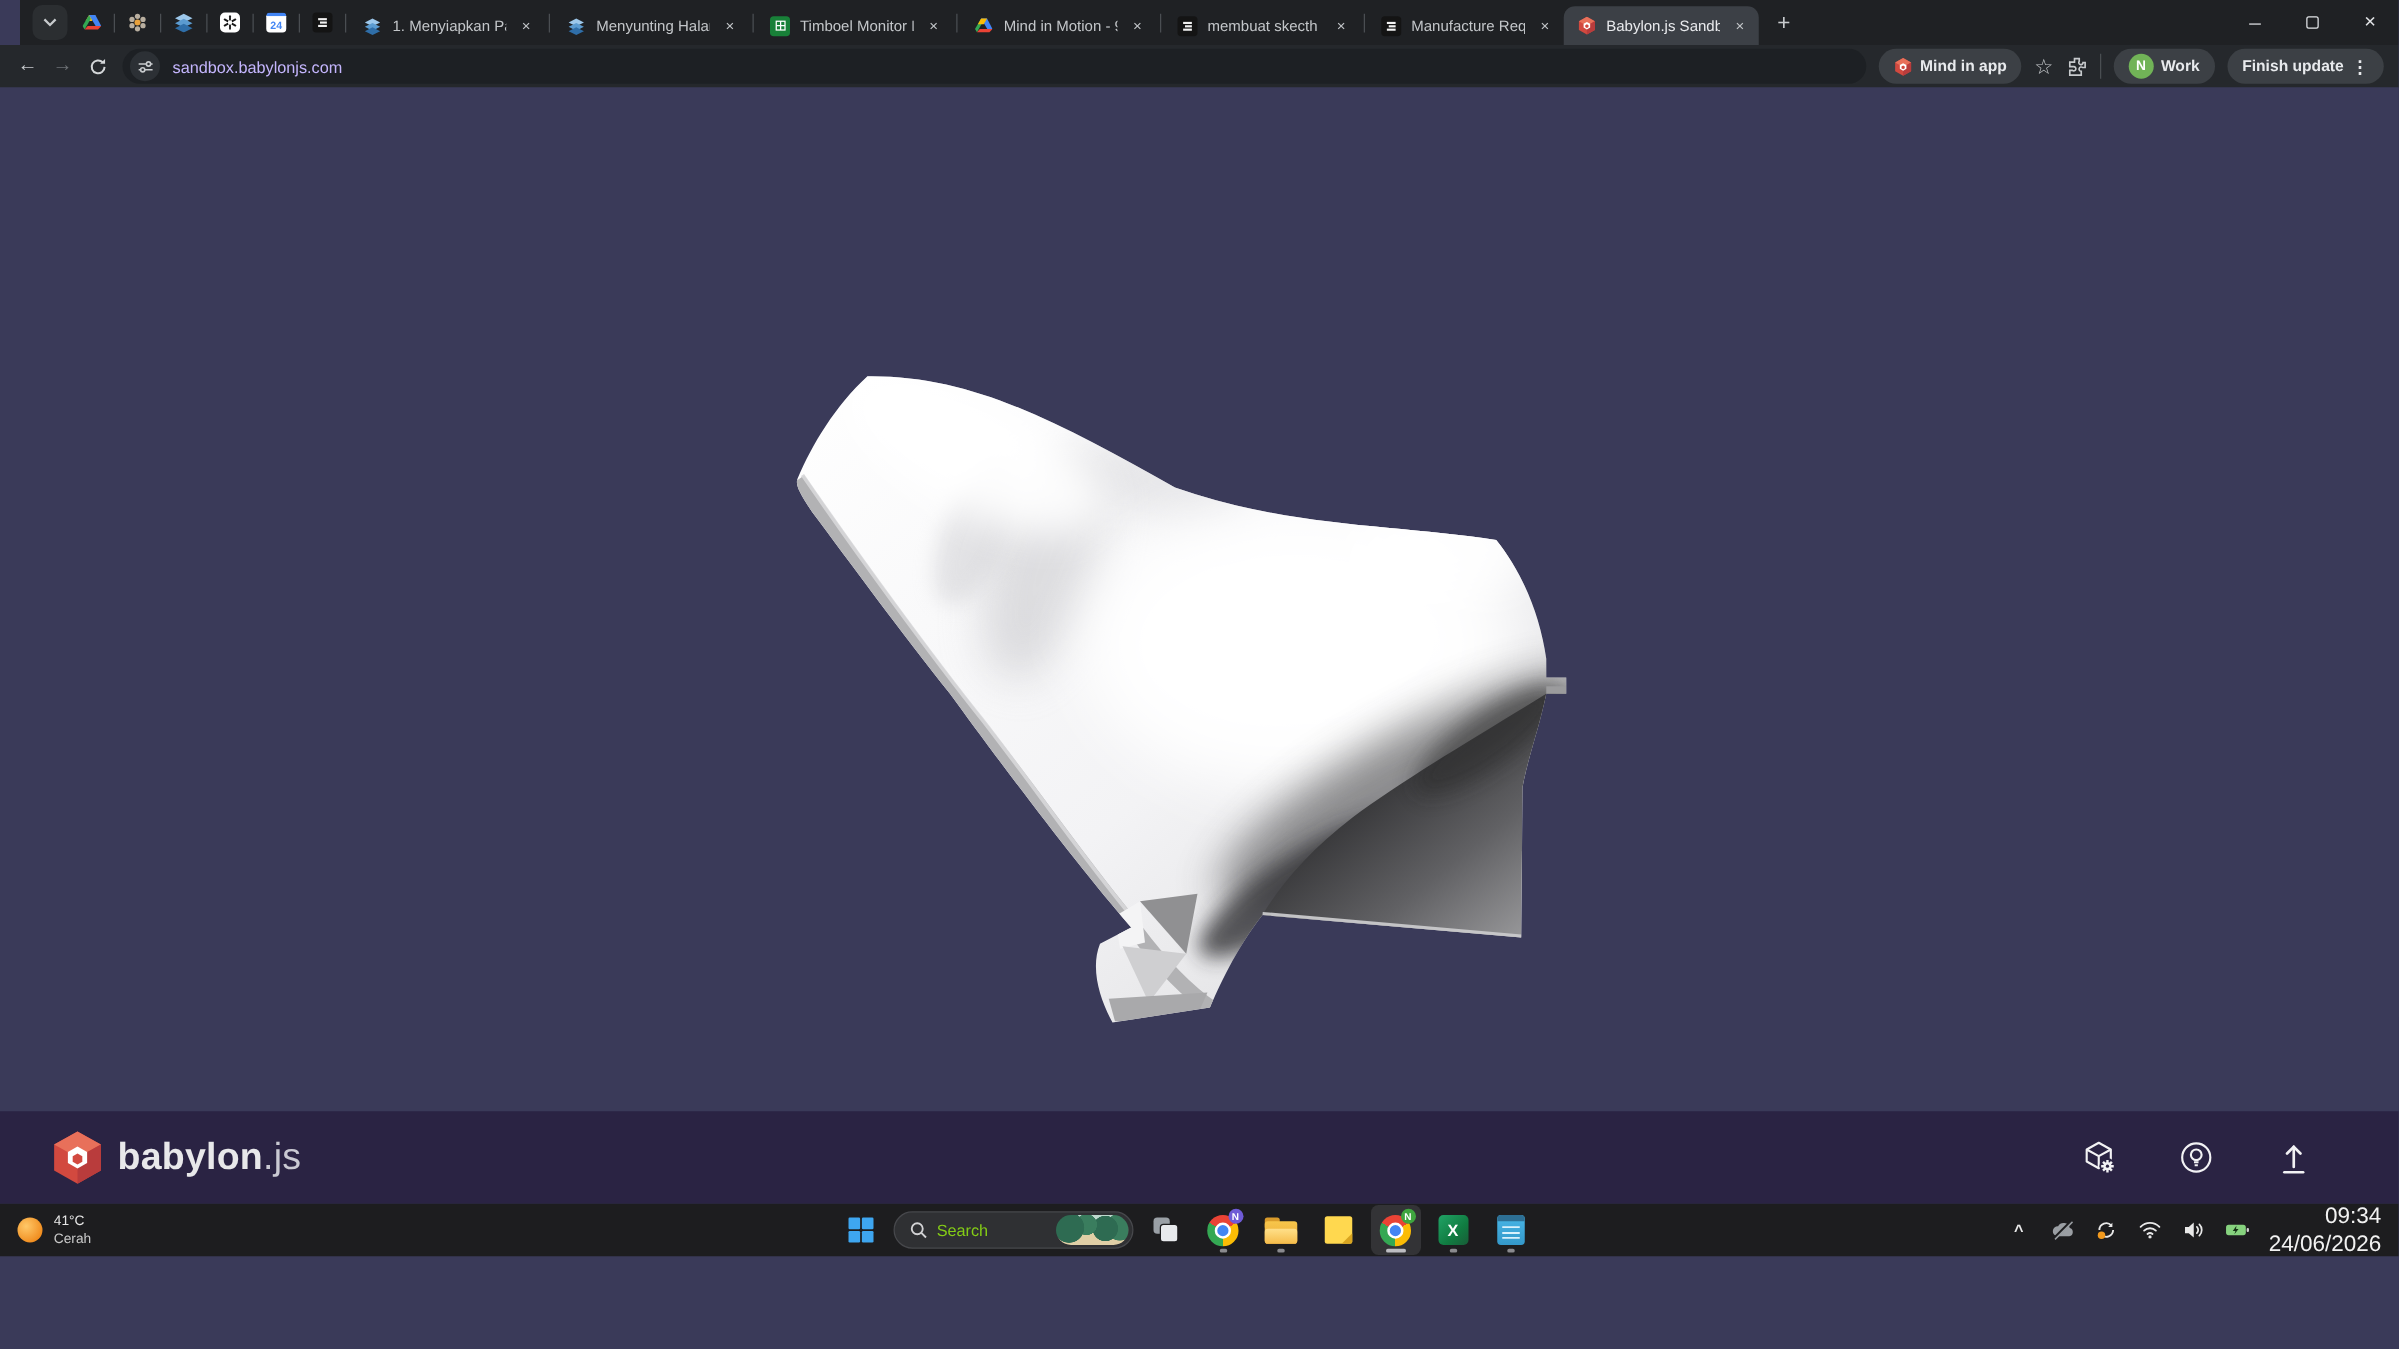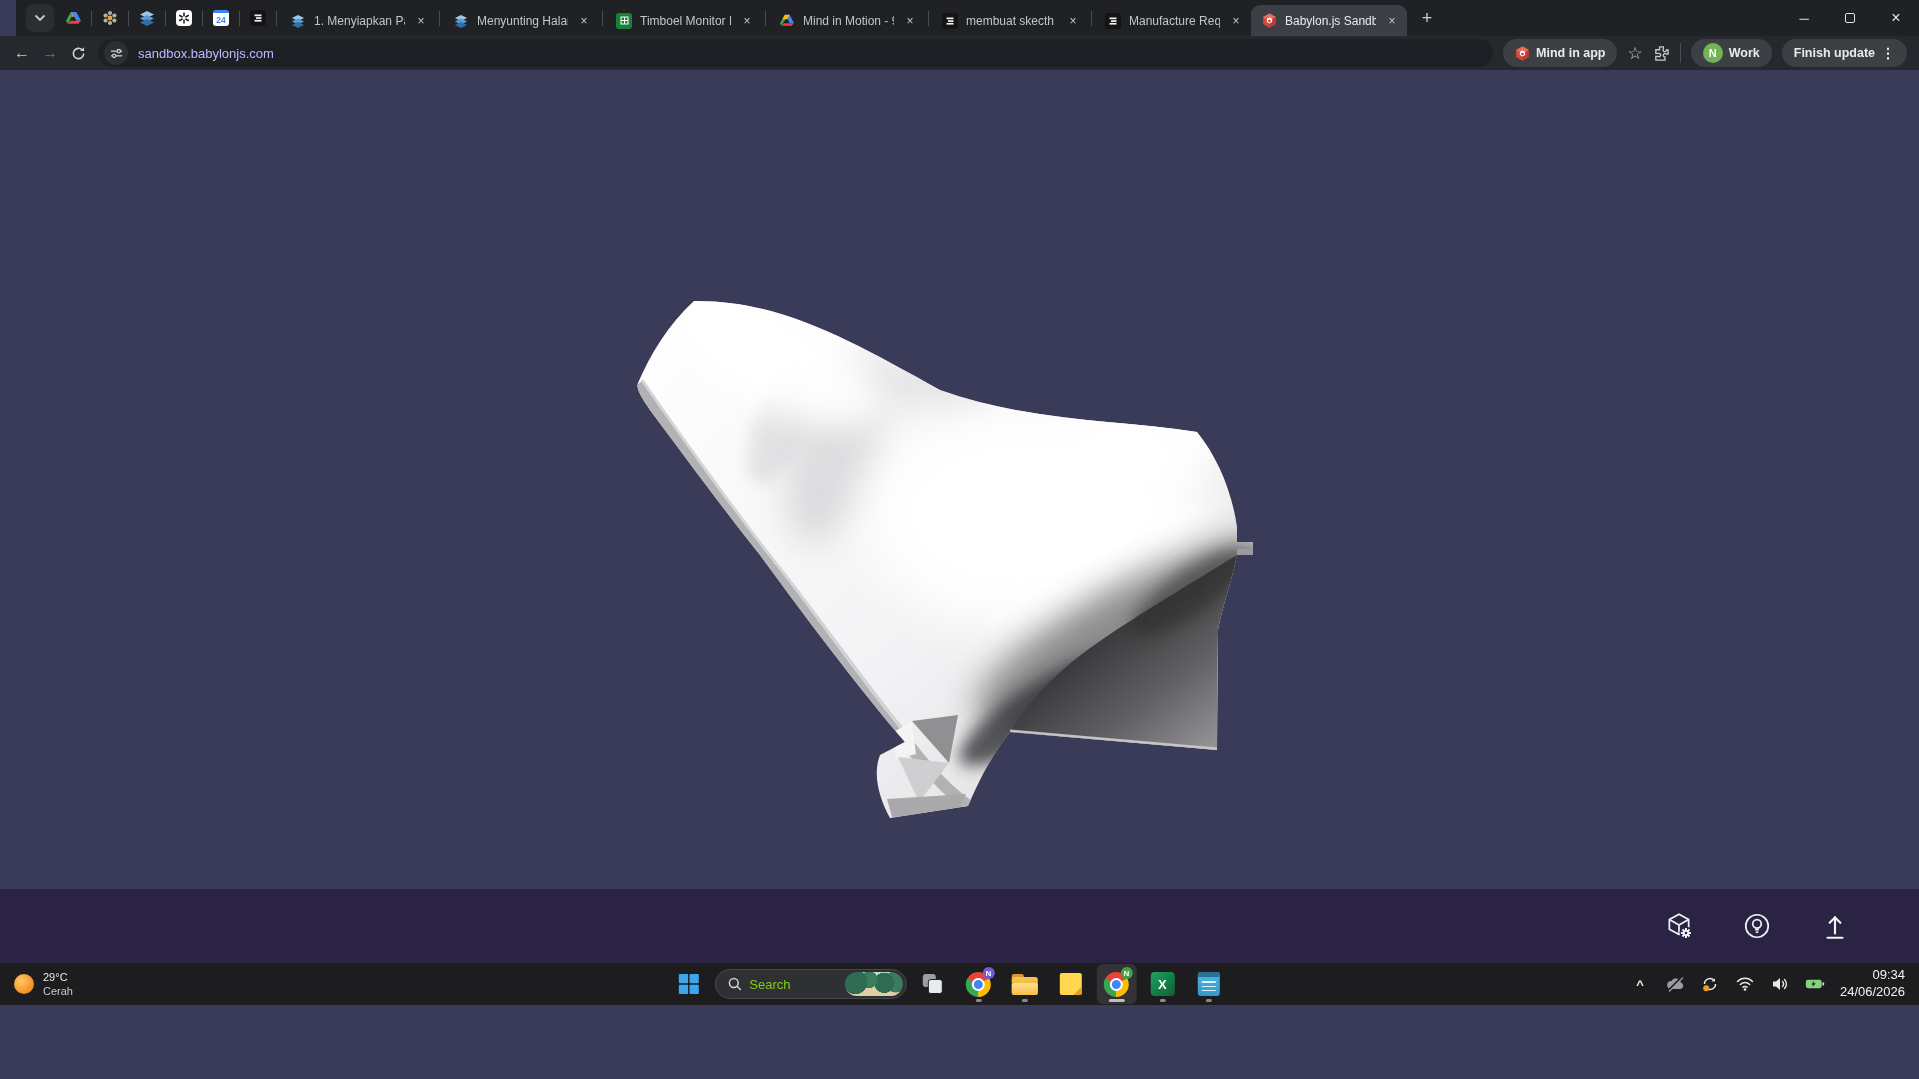--- a/index.html
+++ b/index.html
@@ -89,21 +89,21 @@
   .sticky-icon { width:22px; height:22px; border-radius:2px; background:#ffd84f; position:relative; overflow:hidden; }
   .sticky-icon::after { content:""; position:absolute; right:-6px; bottom:-6px; width:12px; height:12px; transform:rotate(45deg); background:#d9a520; }
   .excel-icon { width:24px; height:24px; border-radius:4px; background:linear-gradient(135deg,#21a366,#107c41 60%,#185c37);
                 color:#fff; font-weight:bold; font-size:13px; display:flex; align-items:center; justify-content:center; }
   .notepad-icon { width:22px; height:24px; border-radius:3px; background:linear-gradient(#49b7e8,#3498c9); position:relative; overflow:hidden; }
   .notepad-icon::before { content:""; position:absolute; top:0; left:0; right:0; height:5px; background:#2d6f94; }
   .notepad-icon::after { content:""; position:absolute; top:9px; left:4px; right:4px; height:10px;
       background:repeating-linear-gradient(#d9f1fc 0 1.5px, rgba(0,0,0,0) 1.5px 4.5px); }
   .tray { margin-left:auto; display:flex; align-items:center; gap:15px; padding-right:14px; }
   .tray-icon { display:flex; align-items:center; justify-content:center; width:20px; height:20px; }
-  .clock { text-align:right; font-size:13px; line-height:1.3; color:#f2f2f2; }
+  .clock { text-align:right; font-size:18px; line-height:1.3; color:#f2f2f2; }
 
   svg { display:block; }
 </style>
 </head>
 <body>
 
 <svg width="0" height="0" style="position:absolute">
   <defs>
     <symbol id="sym-babylon" viewBox="0 0 40 40">
       <polygon points="20,1 37,10.5 37,29.5 20,39 3,29.5 3,10.5" fill="#d2493f"></polygon>
@@ -405,20 +405,28 @@
       <polygon points="282,429 328,423 319,471" fill="#909092"></polygon>
       <polygon points="262,441 282,429 286,462 266,467" fill="#f4f4f5"></polygon>
       <polygon points="268,465 319,471 289,510" fill="#cfcfd1"></polygon>
       <polygon points="257,507 336,502 327,522 262,525" fill="#a9a9ab"></polygon>
 
       <rect x="607" y="257" width="16" height="6" fill="#9b9b9d"></rect>
     </g>
   </svg>
 
   <div class="footer" style="position:absolute; left:0; right:0; bottom:0;">
+    <div class="brand">
+      <svg width="44" height="44" viewBox="0 0 40 40">
+          <use href="#sym-babylon"></use>
+        </svg>
+      <div class="brand-text">
+        <span>babylon</span><span class="brand-suffix">.js</span>
+      </div>
+    </div>
     <div class="footer-actions">
       <div class="footer-btn">
         <svg width="30" height="30" viewBox="0 0 28 28">
           <g fill="none" stroke="#f2f2f4" stroke-width="1.6" stroke-linejoin="round">
             <path d="M14 3 L23 8 V17 L14 22 L5 17 V8 Z"></path>
             <path d="M5 8 L14 13 L23 8 M14 13 V22"></path>
           </g>
           <circle cx="20.5" cy="20.5" r="6" fill="#2a2343"></circle>
           <g stroke="#f2f2f4" stroke-width="1.8">
               <line x1="20.5" y1="15.8" x2="20.5" y2="25.2"></line>
@@ -448,21 +456,21 @@
         </svg>
       </div>
     </div>
   </div>
 </div>
 
 <div class="taskbar">
   <div class="weather">
     <span class="sun"></span>
     <div class="weather-text">
-      <div>29°C</div>
+      <div>41°C</div>
       <div style="color:#c9c9c9;">Cerah</div>
     </div>
   </div>
 
   <div class="tb-center">
     <div class="task-icon">
       <svg width="22" height="22" viewBox="0 0 22 22">
         <g fill="#3ea6f0">
             <rect x="1" y="1" width="9.3" height="9.3" rx="1"></rect>
             <rect x="11.7" y="1" width="9.3" height="9.3" rx="1"></rect>

